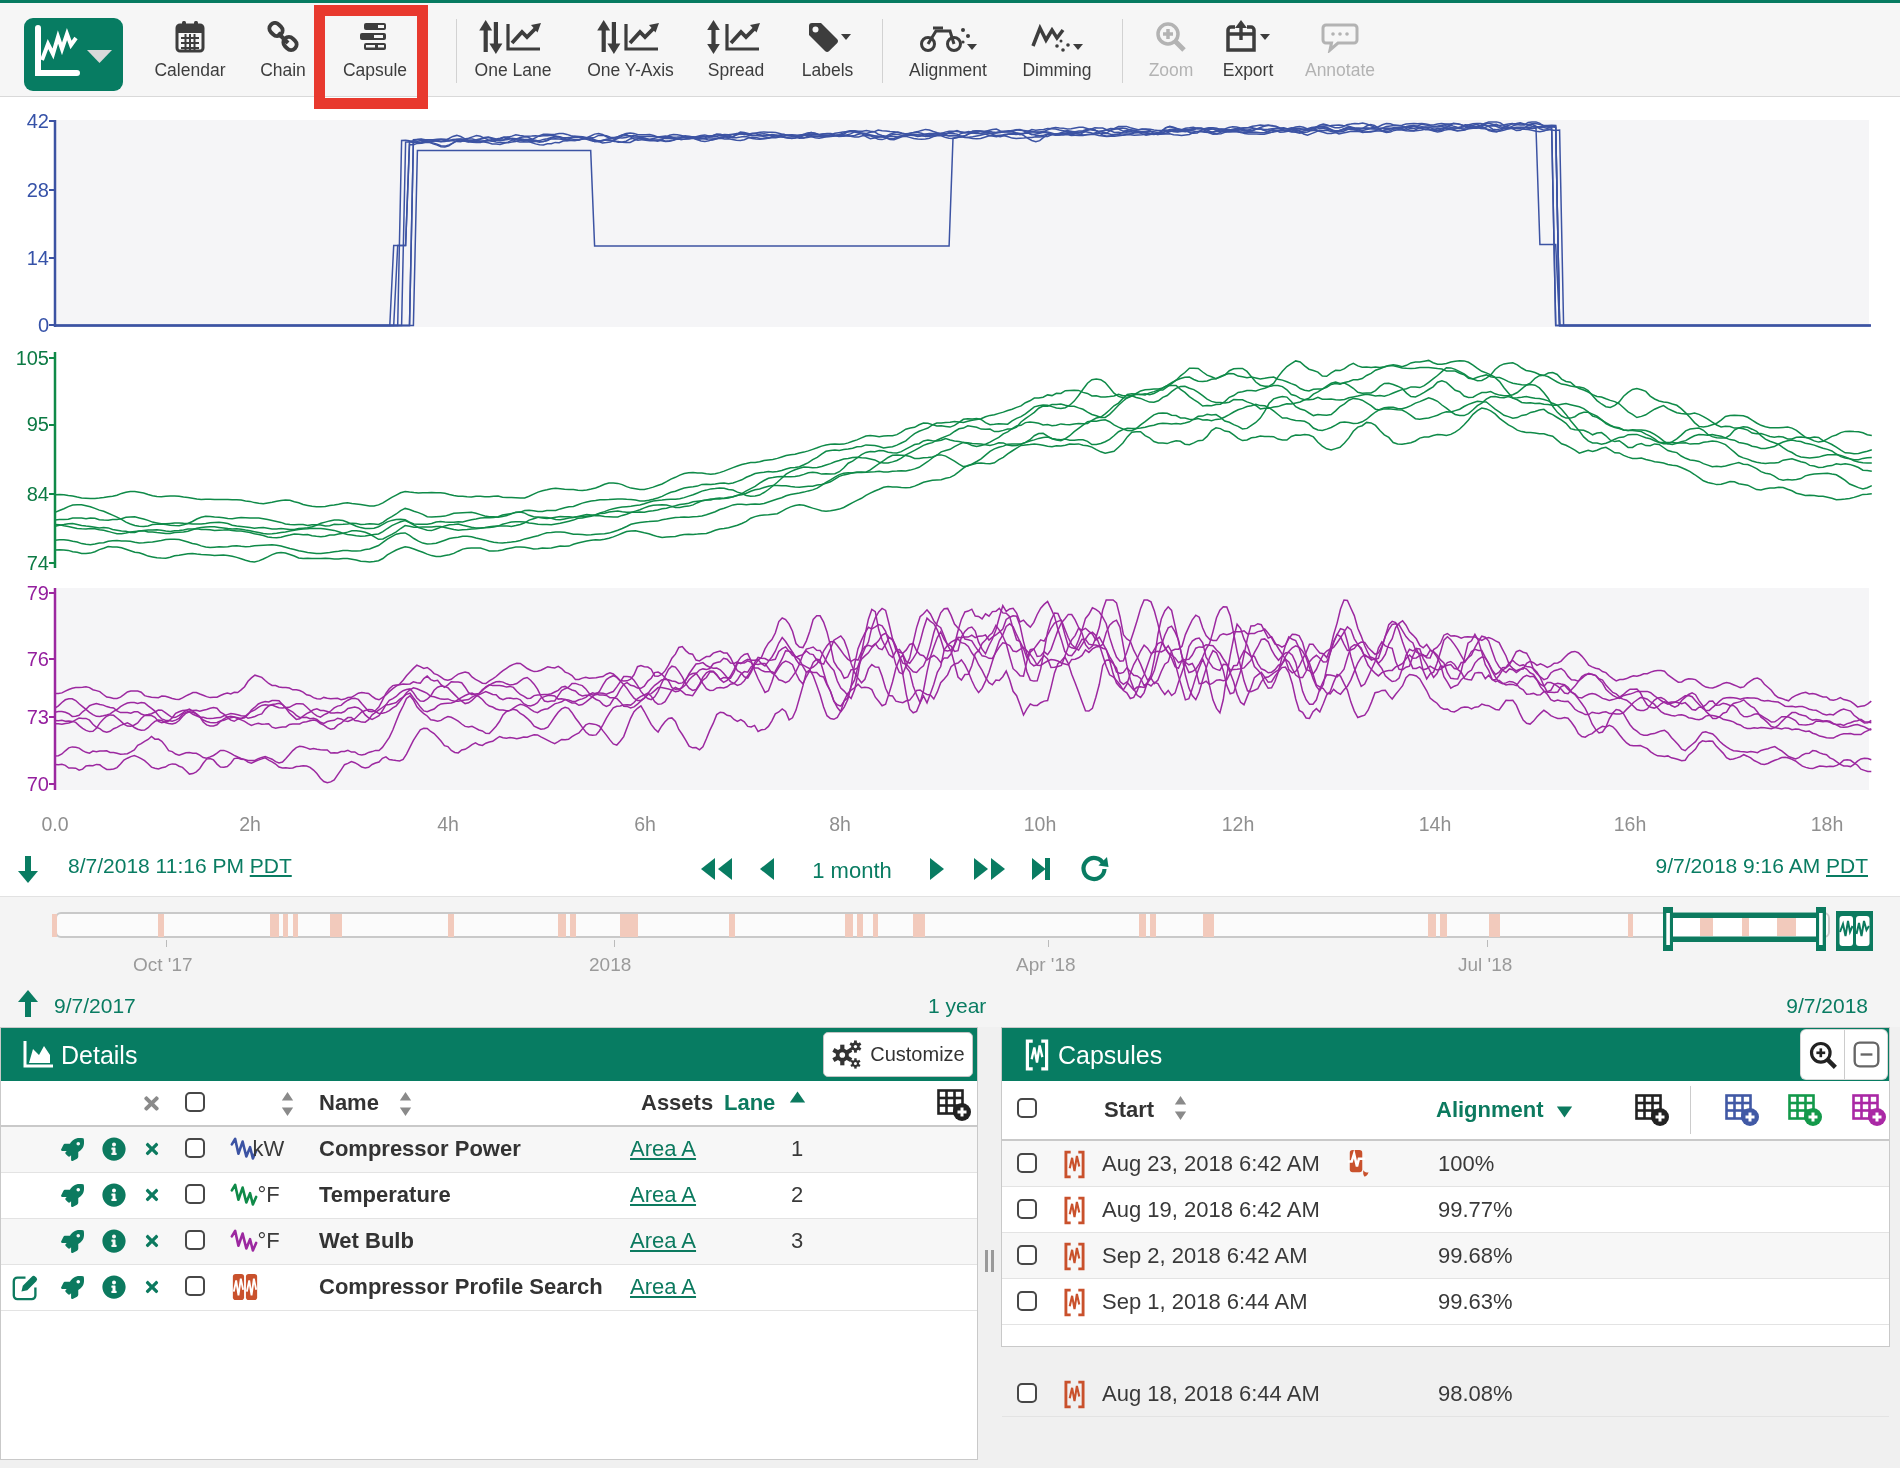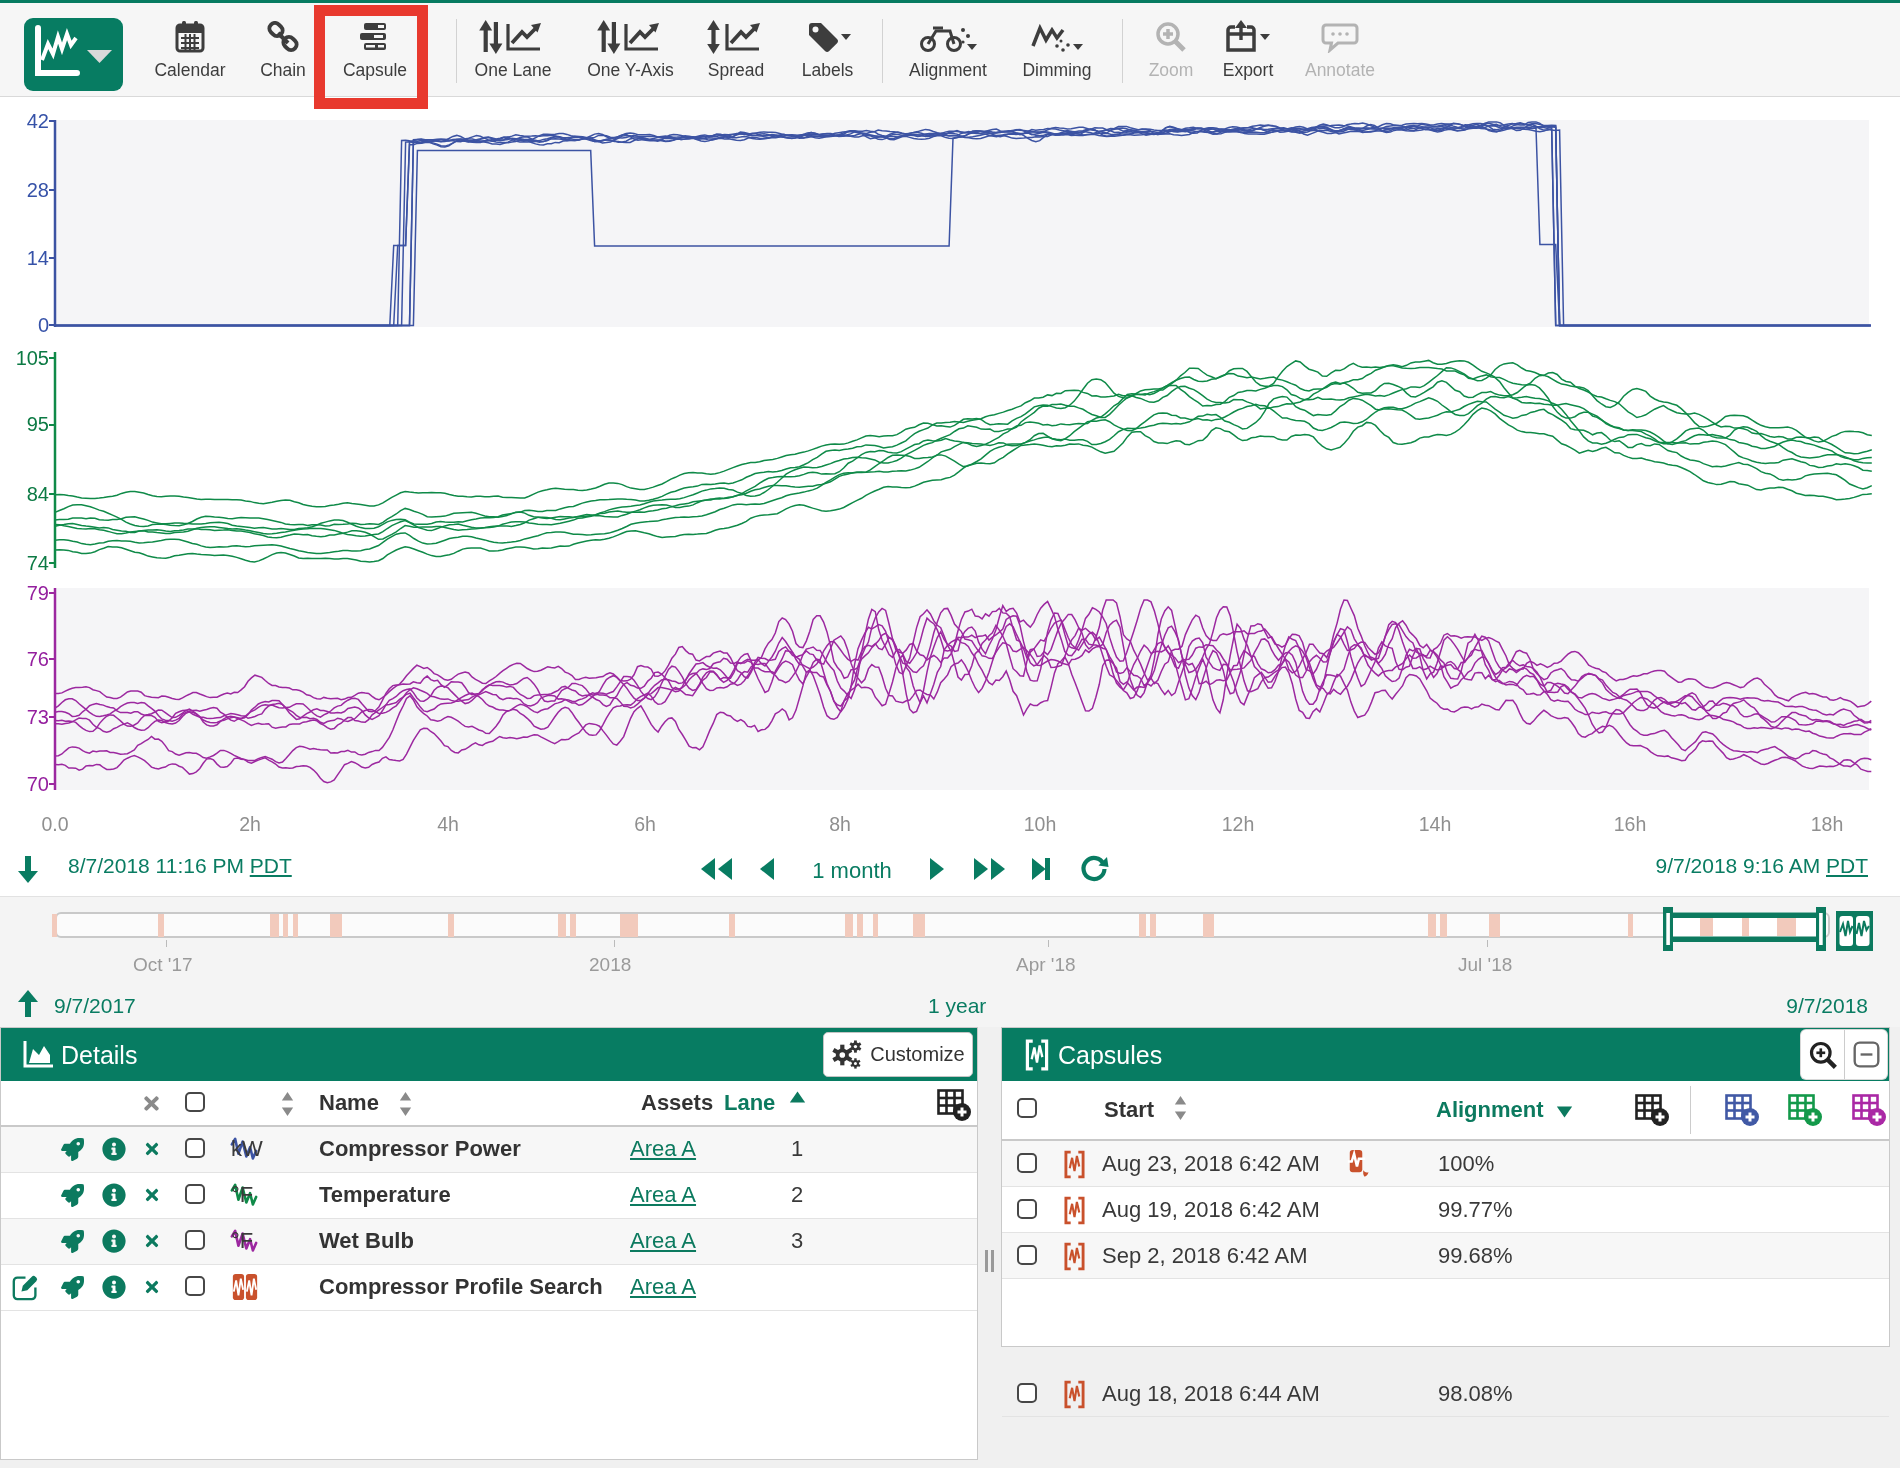--- a/index.html
+++ b/index.html
@@ -30,21 +30,21 @@
 .panel{position:absolute;top:1027px;background:#fff;border:1px solid #c9c9c9;font-size:22px;color:#393939}
 .phead{position:absolute;left:0;top:0;width:100%;height:53px;background:#077c62;color:#fff}
 .ptitle{position:absolute;left:60px;top:13px;font-size:25px;font-weight:normal}
 .cb{display:inline-block;width:20px;height:20px;border:2.5px solid #474747;border-radius:5px;background:#fff}
 .thr{position:absolute;left:0;width:100%}
 .thr b,.drow b{font-weight:bold;color:#333}
 .thr b.teal,.drow b.teal{color:#0c7a5f}
 .hline{position:absolute;left:0;width:100%}
 .drow{position:absolute;left:0;width:100%;height:46px;border-bottom:1px solid #e3e3e3}
 .crow{position:absolute;left:0;width:100%;height:46px;border-bottom:1px solid #e3e3e3}
-.unit{top:9px;text-align:left;color:#3a3a3a}
+.unit{top:9px;text-align:center;color:#3a3a3a}
 .alink{color:#0c7a5f;text-decoration:underline}
 #custbtn{position:absolute;right:4px;top:4px;width:150px;height:45px;background:#fff;border:1px solid #c4c4c4;border-radius:5px;color:#333;font-size:20px;display:flex;align-items:center;justify-content:center;gap:7px}
 #capbtns{position:absolute;right:2px;top:2px;height:49px;background:#fff;border-radius:5px;display:flex;box-shadow:0 0 0 1px #d8d8d8}
 .cbx{width:43px;height:49px;display:flex;align-items:center;justify-content:center}
 #caphandle{position:absolute;left:985px;top:1250px}
 #caphandle div{display:inline-block;width:3px;height:22px;background:#9a9a9a;margin-right:3px}
 </style></head>
 <body>
 <div id="topline"></div>
 <div id="toolbar">
@@ -703,20 +703,28 @@
       <span class="abs" style="left:436px;top:10px">99.77%</span>
     </div>
  <div class="crow" style="top:205px;background:#f7f7f7">
       <span class="cb abs" style="left:15px;top:12px"></span>
       <svg class="abs" style="left:62px;top:9px;color:#c9512c" width="21" height="29">
         <use href="#i-capbr"></use>
       </svg>
       <span class="abs" style="left:100px;top:10px">Sep 2, 2018 6:42 AM</span>
       <span class="abs" style="left:436px;top:10px">99.68%</span>
     </div>
+ <div class="crow" style="top:251px">
+      <span class="cb abs" style="left:15px;top:12px"></span>
+      <svg class="abs" style="left:62px;top:9px;color:#c9512c" width="21" height="29">
+        <use href="#i-capbr"></use>
+      </svg>
+      <span class="abs" style="left:100px;top:10px">Sep 1, 2018 6:44 AM</span>
+      <span class="abs" style="left:436px;top:10px">99.63%</span>
+    </div>
  <div class="crow" style="top:343px">
       <span class="cb abs" style="left:15px;top:12px"></span>
       <svg class="abs" style="left:62px;top:9px;color:#c9512c" width="21" height="29">
         <use href="#i-capbr"></use>
       </svg>
       <span class="abs" style="left:100px;top:10px">Aug 18, 2018 6:44 AM</span>
       <span class="abs" style="left:436px;top:10px">98.08%</span>
     </div>
 </div>
 

